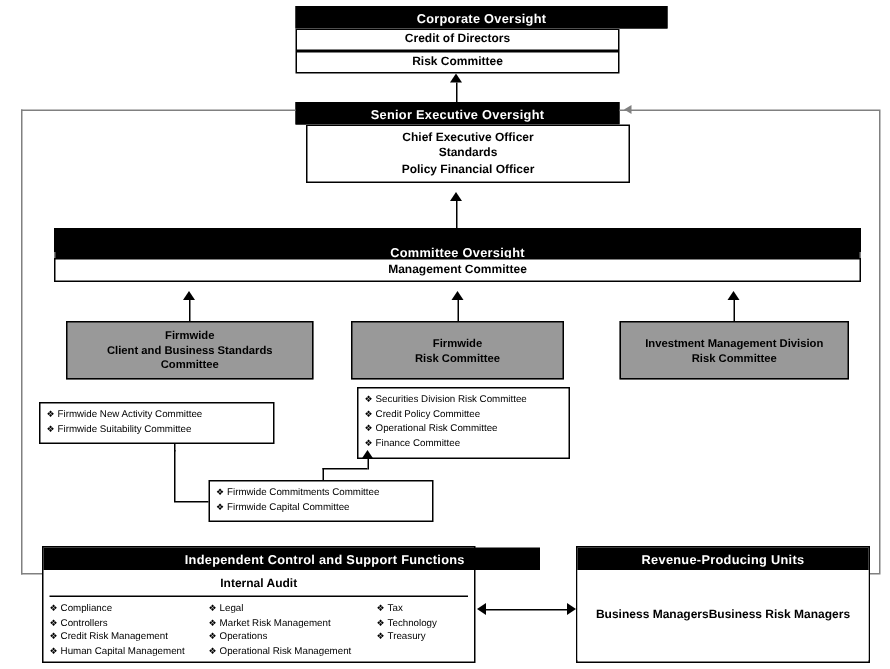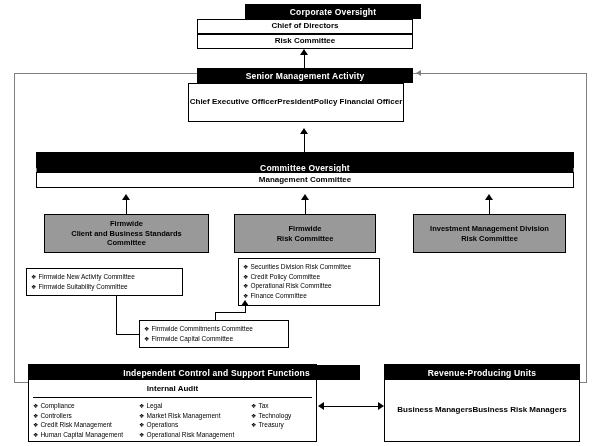--- a/index.html
+++ b/index.html
@@ -119,28 +119,28 @@
     font-weight: bold;
     font-size: 8px;
     text-align: center;
   }
 </style>
 </head>
 <body>
 
 <div id="canvas">
 
-  <div class="box hdr-black" style="left:197px; top:4px; width:176px; height:15px;margin-left:48px;">Corporate Oversight</div>
-  <div class="box plain" style="left:197px; top:19px; width:216px; height:15px;">Chief of Directors</div>
+  <div class="box hdr-black" style="left:197px; top:4px; width:248px; height:15px;">Corporate Oversight</div>
+  <div class="box plain" style="left:197px; top:19px; width:216px; height:15px;">Credit of Directors</div>
   <div class="box plain" style="left:197px; top:34px; width:216px; height:15px;">Risk Committee</div>
 
-  <div class="box hdr-black" style="left:197px; top:68px; width:216px; height:15px;">Senior Management Activity</div>
-  <div class="box plain" style="left:188px; top:83px; width:216px; height:39px; flex-direction:row;">
+  <div class="box hdr-black" style="left:197px; top:68px; width:216px; height:15px;">Senior Executive Oversight</div>
+  <div class="box plain" style="left:204px; top:83px; width:216px; height:39px; flex-direction:column;">
     <div>Chief Executive Officer</div>
-    <div>President</div>
+    <div>Standards</div>
     <div>Policy Financial Officer</div>
   </div>
 
   <div class="box hdr-black" style="left:36px; top:152px; width:538px; height:32px;">Committee Oversight</div>
   <div class="box plain" style="left:36px; top:172px; width:538px; height:16px;">Management Committee</div>
 
   <div class="box hdr-gray" style="left:44px; top:214px; width:165px; height:39px; flex-direction:column;">
     <div>Firmwide</div>
     <div>Client and Business Standards</div>
     <div>Committee</div>

